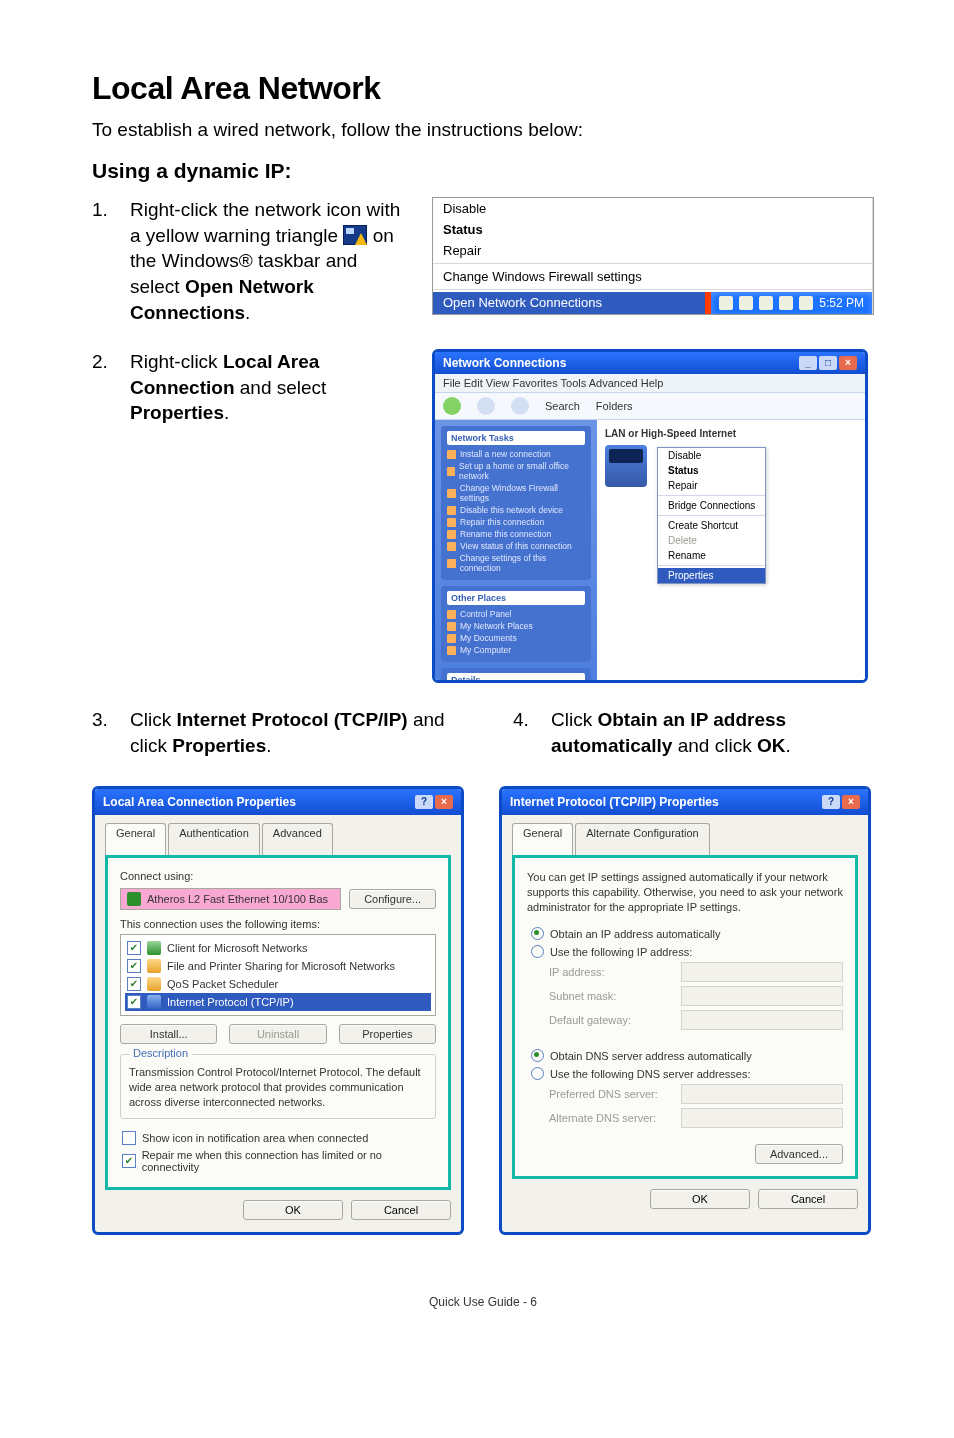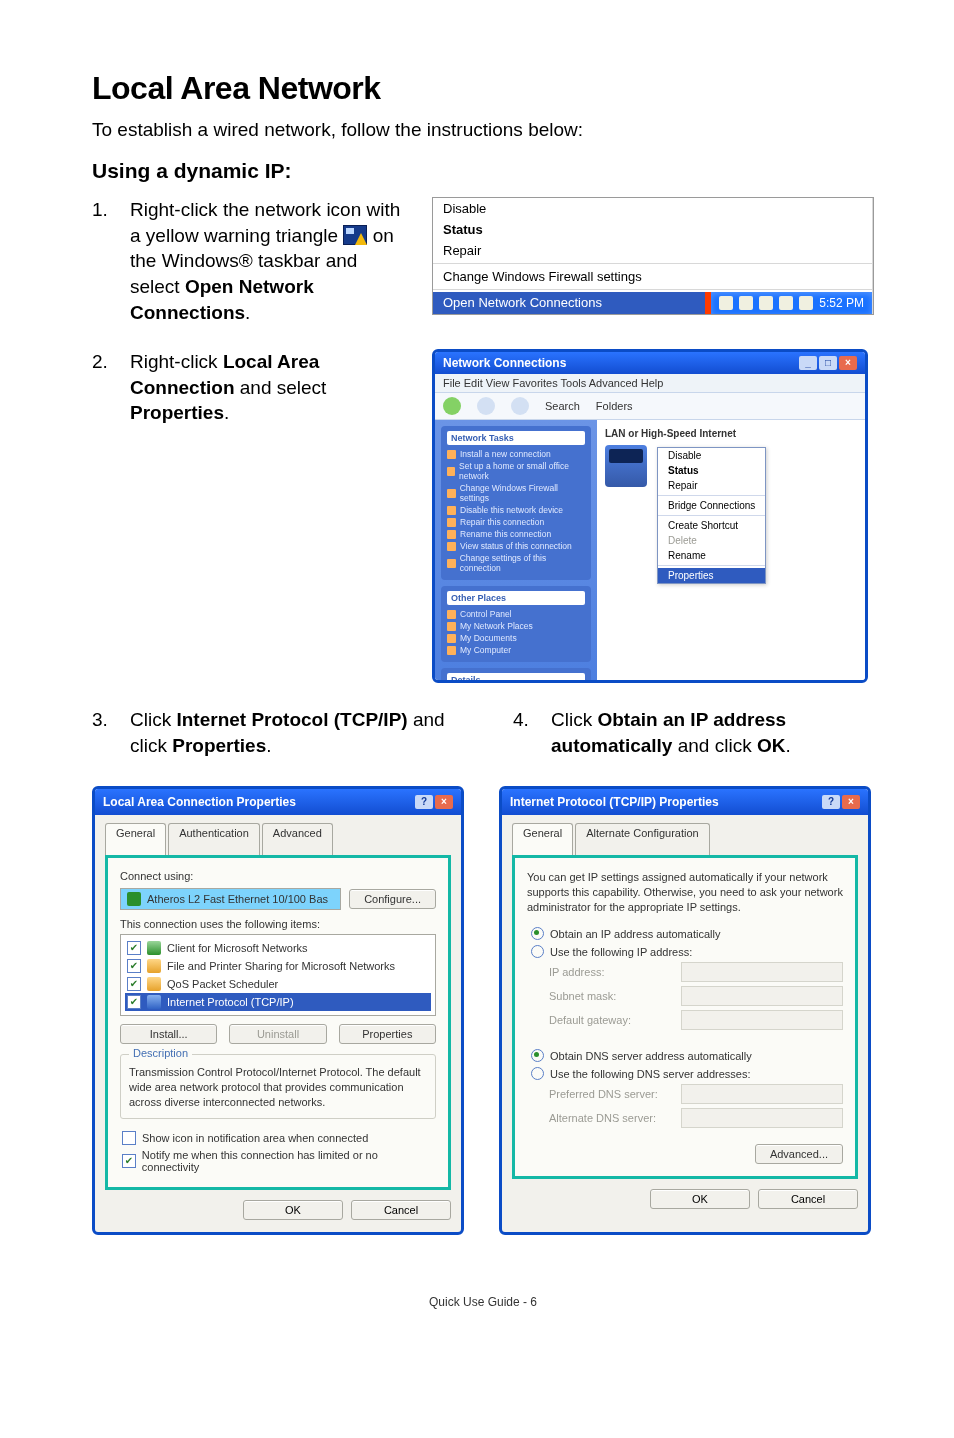--- a/index.html
+++ b/index.html
@@ -350,21 +350,21 @@
   .dlg .field-row {
     display: flex;
     gap: 8px;
     align-items: center;
     margin: 6px 0;
   }
   .dlg .drop {
     flex: 1;
     border: 1px solid #a8a8a0;
     padding: 3px 6px;
-    background: #7dd3fc;
+    background: #f9a8d4;
     display: flex;
     align-items: center;
     gap: 6px;
   }
   .netic {
     width: 14px;
     height: 14px;
     background: #2b8f2b;
     border-radius: 2px;
   }
@@ -745,21 +745,21 @@
           <div class="legend">Description</div>
           <div class="desc">Transmission Control Protocol/Internet Protocol. The default wide area network protocol that provides communication across diverse interconnected networks.</div>
         </div>
         <div style="margin-top:10px">
           <div class="lbitem">
             <span class="cb"></span>
             <span>Show icon in notification area when connected</span>
           </div>
           <div class="lbitem">
             <span class="cb">✔</span>
-            <span>Notify me when this connection has limited or no connectivity</span>
+            <span>Repair me when this connection has limited or no connectivity</span>
           </div>
         </div>
       </div>
       <div class="footer">
         <div class="btn" style="width:70px">OK</div>
         <div class="btn" style="width:70px">Cancel</div>
       </div>
     </div>
 
     <div class="dlg tcp">

